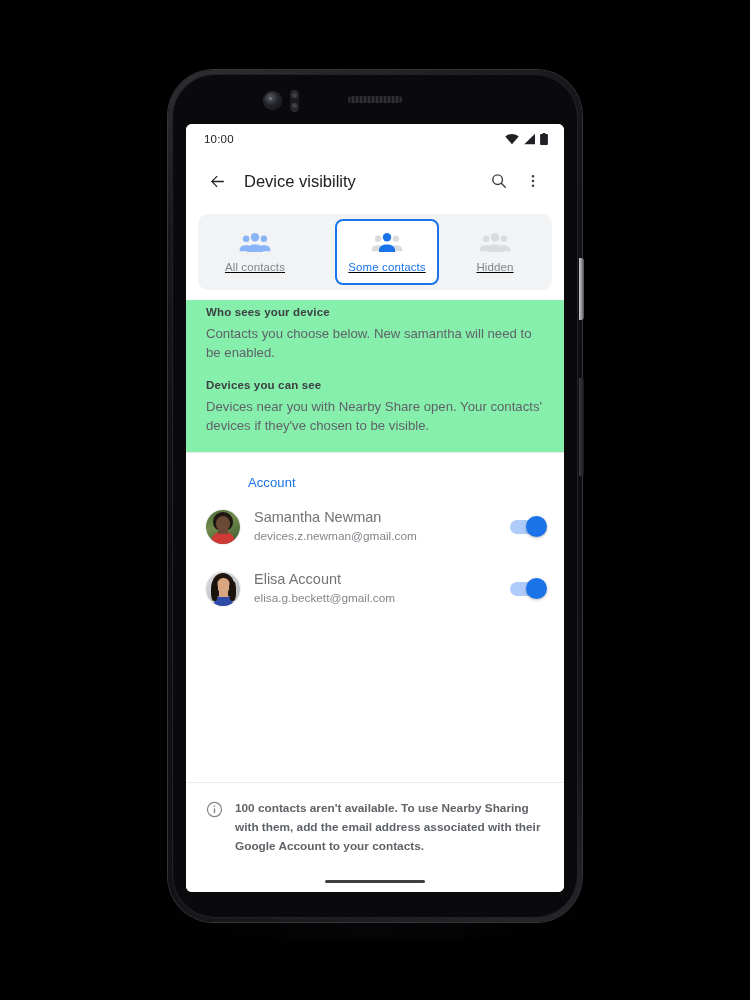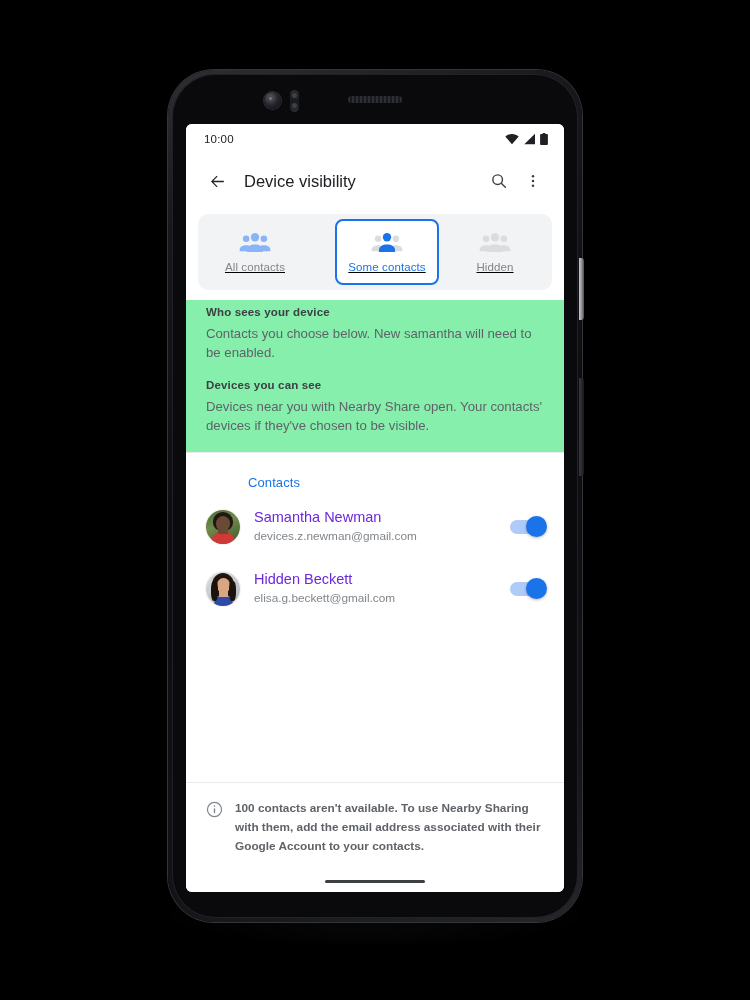--- a/index.html
+++ b/index.html
@@ -255,21 +255,21 @@
     position: relative;
     box-shadow: 0 0 0 1px rgba(0,0,0,0.06);
   }
   .contact-text {
     flex: 1 1 auto;
     margin-left: 14px;
     min-width: 0;
   }
   .contact-name {
     font-size: 14.5px;
-    color: #6d28d9;
+    color: #737373;
     line-height: 1.3;
     white-space: nowrap;
   }
   .contact-email {
     font-size: 11.8px;
     color: #80868b;
     line-height: 1.45;
     margin-top: 1px;
     white-space: nowrap;
   }
@@ -428,21 +428,21 @@
       </div>
       <div class="desc-group">
         <div class="desc-title">Devices you can see</div>
         <div class="desc-body">Devices near you with Nearby Share open. Your contacts' devices if they've chosen to be visible.</div>
       </div>
     </div>
 
     <div class="divider"></div>
 
     <div class="content">
-      <div class="section-header">Contacts</div>
+      <div class="section-header">Account</div>
 
       <div class="contact-row">
         <div class="avatar">
           <div class="av-bg" style="background:linear-gradient(155deg,#4c6b3c 0%,#6f8a4a 42%,#3d5530 100%);"></div>
           <div class="av-el" style="left:7px;top:2px;width:20px;height:19px;border-radius:50% 50% 44% 44%;background:#1f1713;"></div>
           <div class="av-el" style="left:10px;top:6px;width:14px;height:15px;border-radius:50% 50% 46% 46%;background:#6b4a35;"></div>
           <div class="av-el" style="left:5px;top:21px;width:24px;height:16px;border-radius:14px 14px 0 0;background:#cf3a36;"></div>
           <div class="av-el" style="left:12px;top:17px;width:10px;height:7px;background:#6b4a35;"></div>
         </div>
         <div class="contact-text">
@@ -458,21 +458,21 @@
         <div class="avatar">
           <div class="av-bg" style="background:linear-gradient(150deg,#dfe1e3 0%,#c3c7cb 55%,#aeb3b8 100%);"></div>
           <div class="av-el" style="left:6px;top:1px;width:22px;height:24px;border-radius:50% 50% 40% 40%;background:#20160f;"></div>
           <div class="av-el" style="left:11px;top:6px;width:13px;height:15px;border-radius:48% 48% 46% 46%;background:#d8a781;"></div>
           <div class="av-el" style="left:8px;top:23px;width:19px;height:14px;border-radius:11px 11px 0 0;background:#2f49a8;"></div>
           <div class="av-el" style="left:13px;top:18px;width:9px;height:7px;background:#d8a781;"></div>
           <div class="av-el" style="left:5px;top:9px;width:7px;height:20px;border-radius:40%;background:#1b120c;"></div>
           <div class="av-el" style="left:23px;top:9px;width:7px;height:20px;border-radius:40%;background:#1b120c;"></div>
         </div>
         <div class="contact-text">
-          <div class="contact-name">Hidden Beckett</div>
+          <div class="contact-name">Elisa Account</div>
           <div class="contact-email">elisa.g.beckett@gmail.com</div>
         </div>
         <div class="toggle">
           <div class="knob"></div>
         </div>
       </div>
     </div>
 
     <div class="divider"></div>
 

